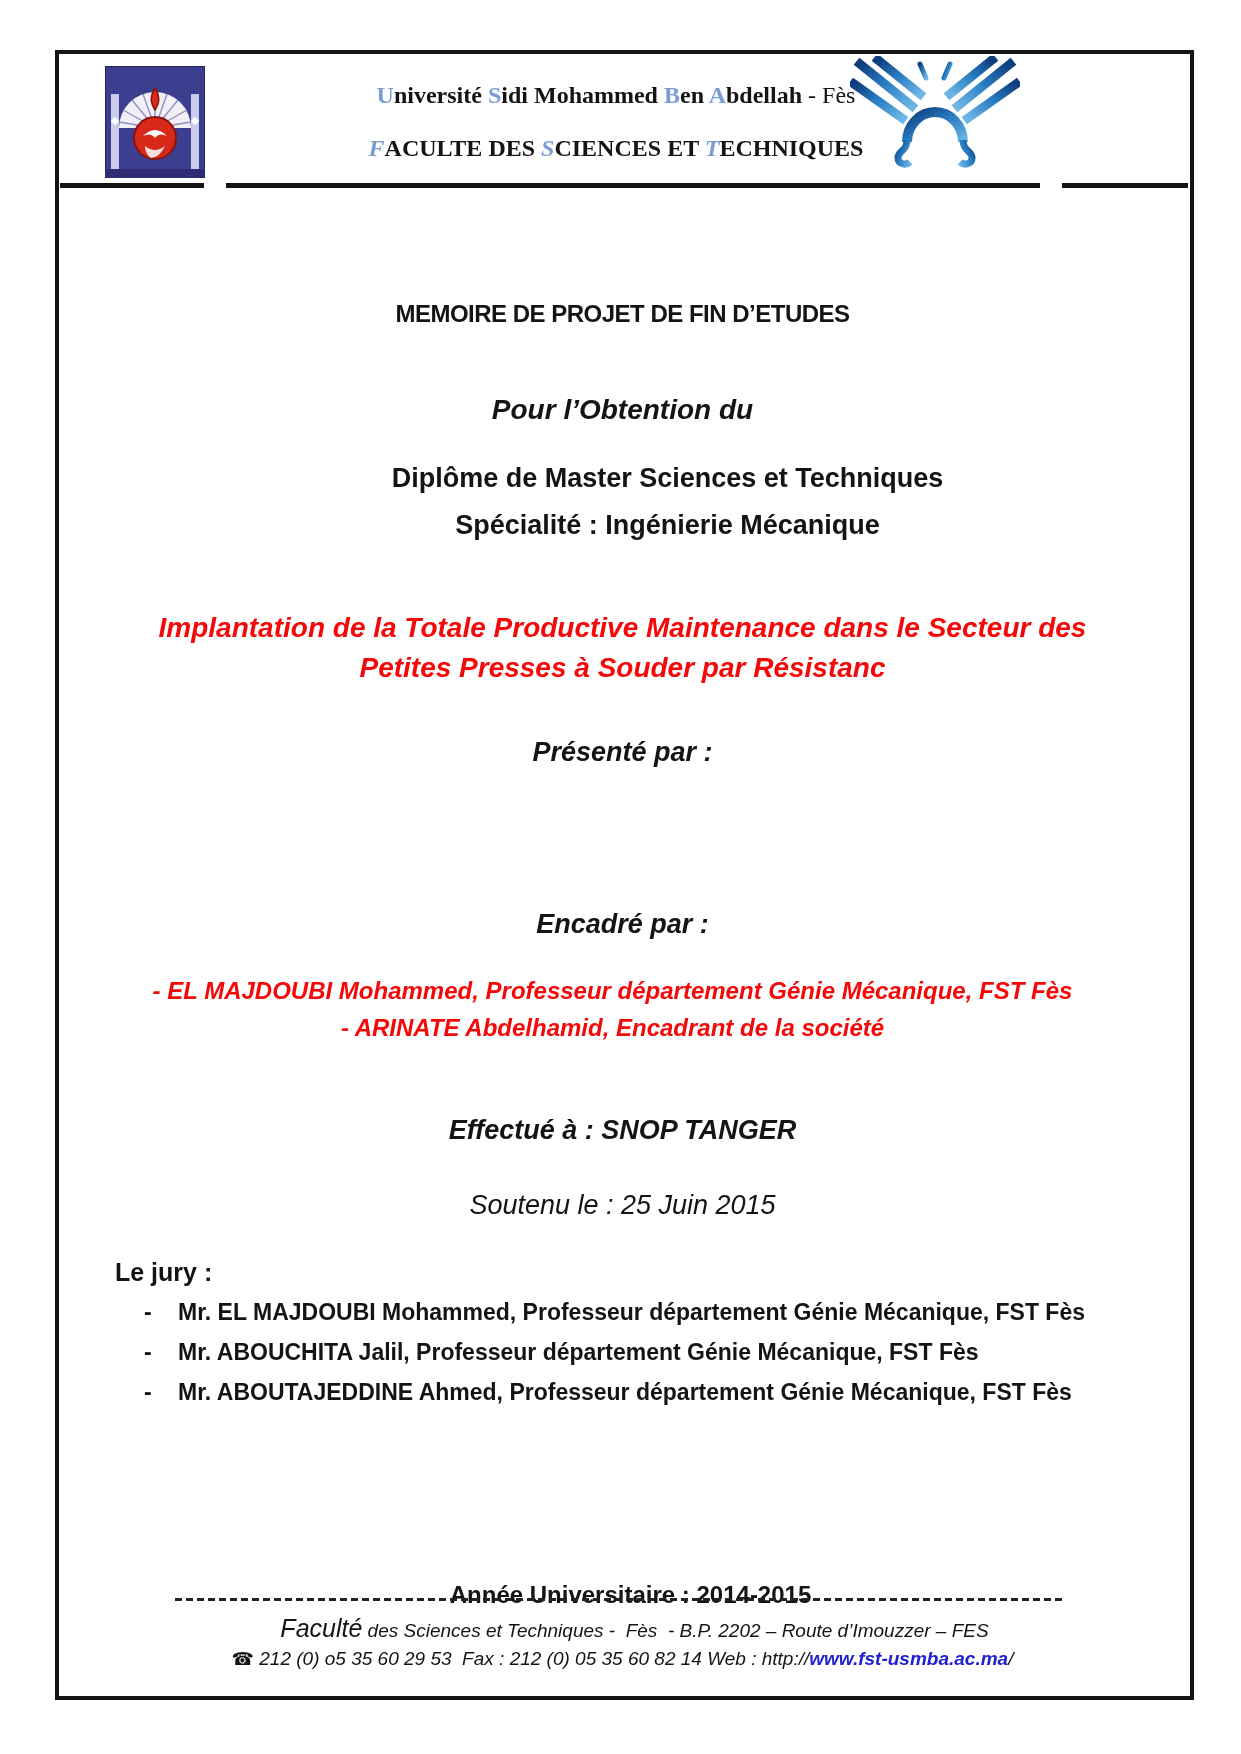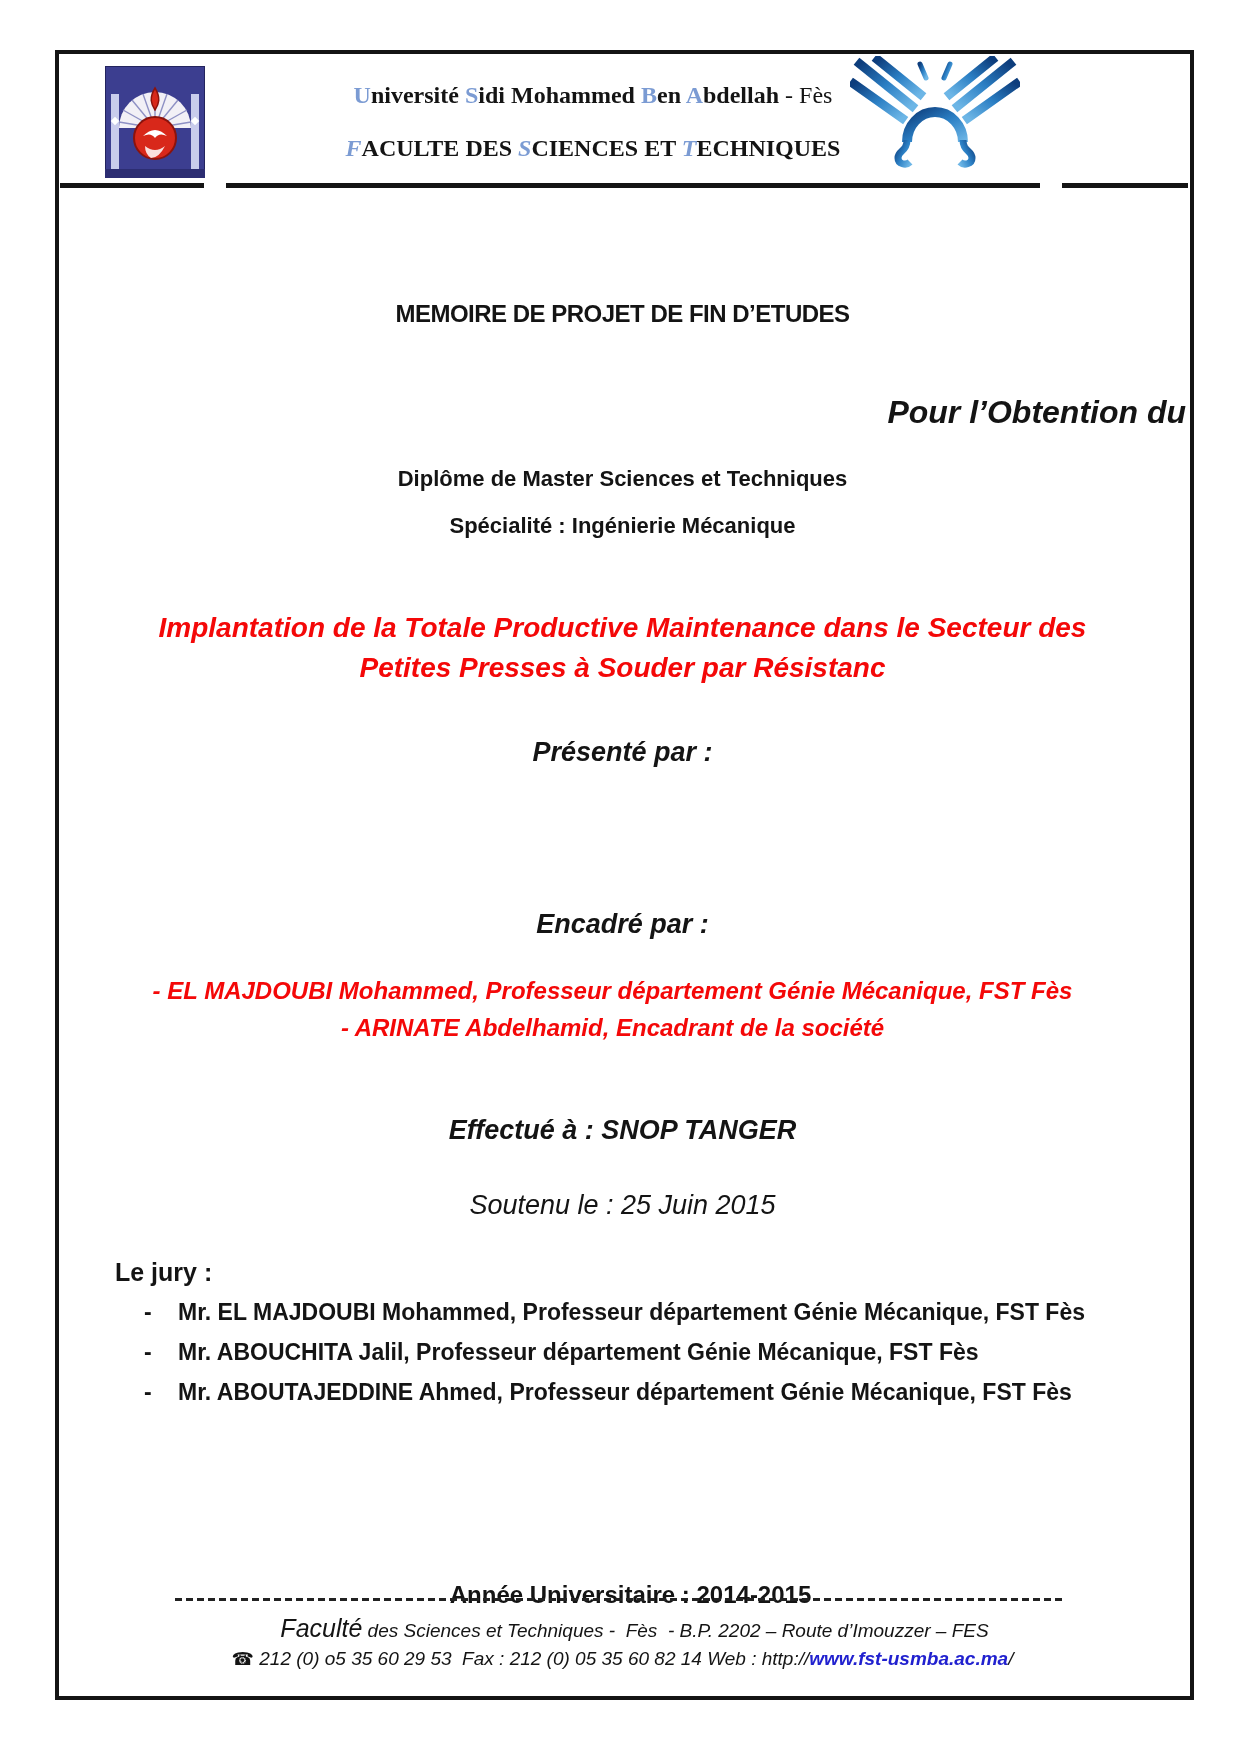--- a/index.html
+++ b/index.html
@@ -4,35 +4,35 @@
 <style>
   html,body{margin:0;padding:0;background:#ffffff;}
   .page{position:relative;width:1241px;height:1754px;background:#fff;overflow:hidden;
         font-family:"Liberation Sans",sans-serif;color:var(--ink,#141414);}
   .frame{position:absolute;left:55px;top:50px;width:1131px;height:1642px;
          border:4px solid var(--ink,#141414);}
   
   .logo{position:absolute;}
   .logo-left{left:105px;top:66px;width:100px;height:112px;}
   .logo-right{left:850px;top:56px;width:170px;height:114px;}
-  .header-text{position:absolute;left:193px;top:80px;width:800px;text-align:center;}
+  .header-text{position:absolute;left:216px;top:80px;width:800px;text-align:center;}
   .uni-line{font-family:"Liberation Serif",serif;font-weight:bold;font-size:24px;line-height:30px;}
   .fac-line{font-family:"Liberation Serif",serif;font-weight:bold;font-size:24px;line-height:30px;margin-top:23px;}
   .cap{color:var(--header-blue,#7b9bd3);}
   .capi{color:var(--header-blue,#7b9bd3);font-style:italic;}
   .normal{font-weight:normal;}
   .rule-seg{position:absolute;top:183px;height:5px;background:var(--ink,#141414);}
   .rs1{left:60px;width:144px;}
   .rs2{left:226px;width:814px;}
   .rs3{left:1062px;width:126px;}
   
   .centered{position:absolute;left:59px;width:1127px;text-align:center;}
   .mem-title{top:300px;font-size:24px;font-weight:bold;letter-spacing:-0.5px;}
-  .obtention{top:394px;font-size:32px;font-weight:bold;font-style:italic;text-align:right;}
-  .diploma{top:455px;font-size:22px;font-weight:bold;line-height:47px;}
+  .obtention{top:394px;font-size:28px;font-weight:bold;font-style:italic;}
+  .diploma{top:455px;font-size:27px;font-weight:bold;line-height:47px;padding-left:45px;}
   .thesis-title{top:608px;font-size:28px;font-weight:bold;font-style:italic;
                 color:var(--accent-red,#ff0000);line-height:40px;}
   .thesis-title div{white-space:nowrap;}
   .presente{top:737px;font-size:27px;font-weight:bold;font-style:italic;}
   .authors{top:800px;font-size:27px;font-weight:bold;font-style:italic;
            color:var(--accent-red,#ff0000);line-height:38px;}
   .encadre{top:909px;font-size:27px;font-weight:bold;font-style:italic;}
   .supervisors{position:absolute;left:90px;top:972px;width:1045px;text-align:center;
                font-size:24px;font-weight:bold;color:var(--accent-red,#ff0000);
                line-height:37px;white-space:nowrap;font-style:italic;}

